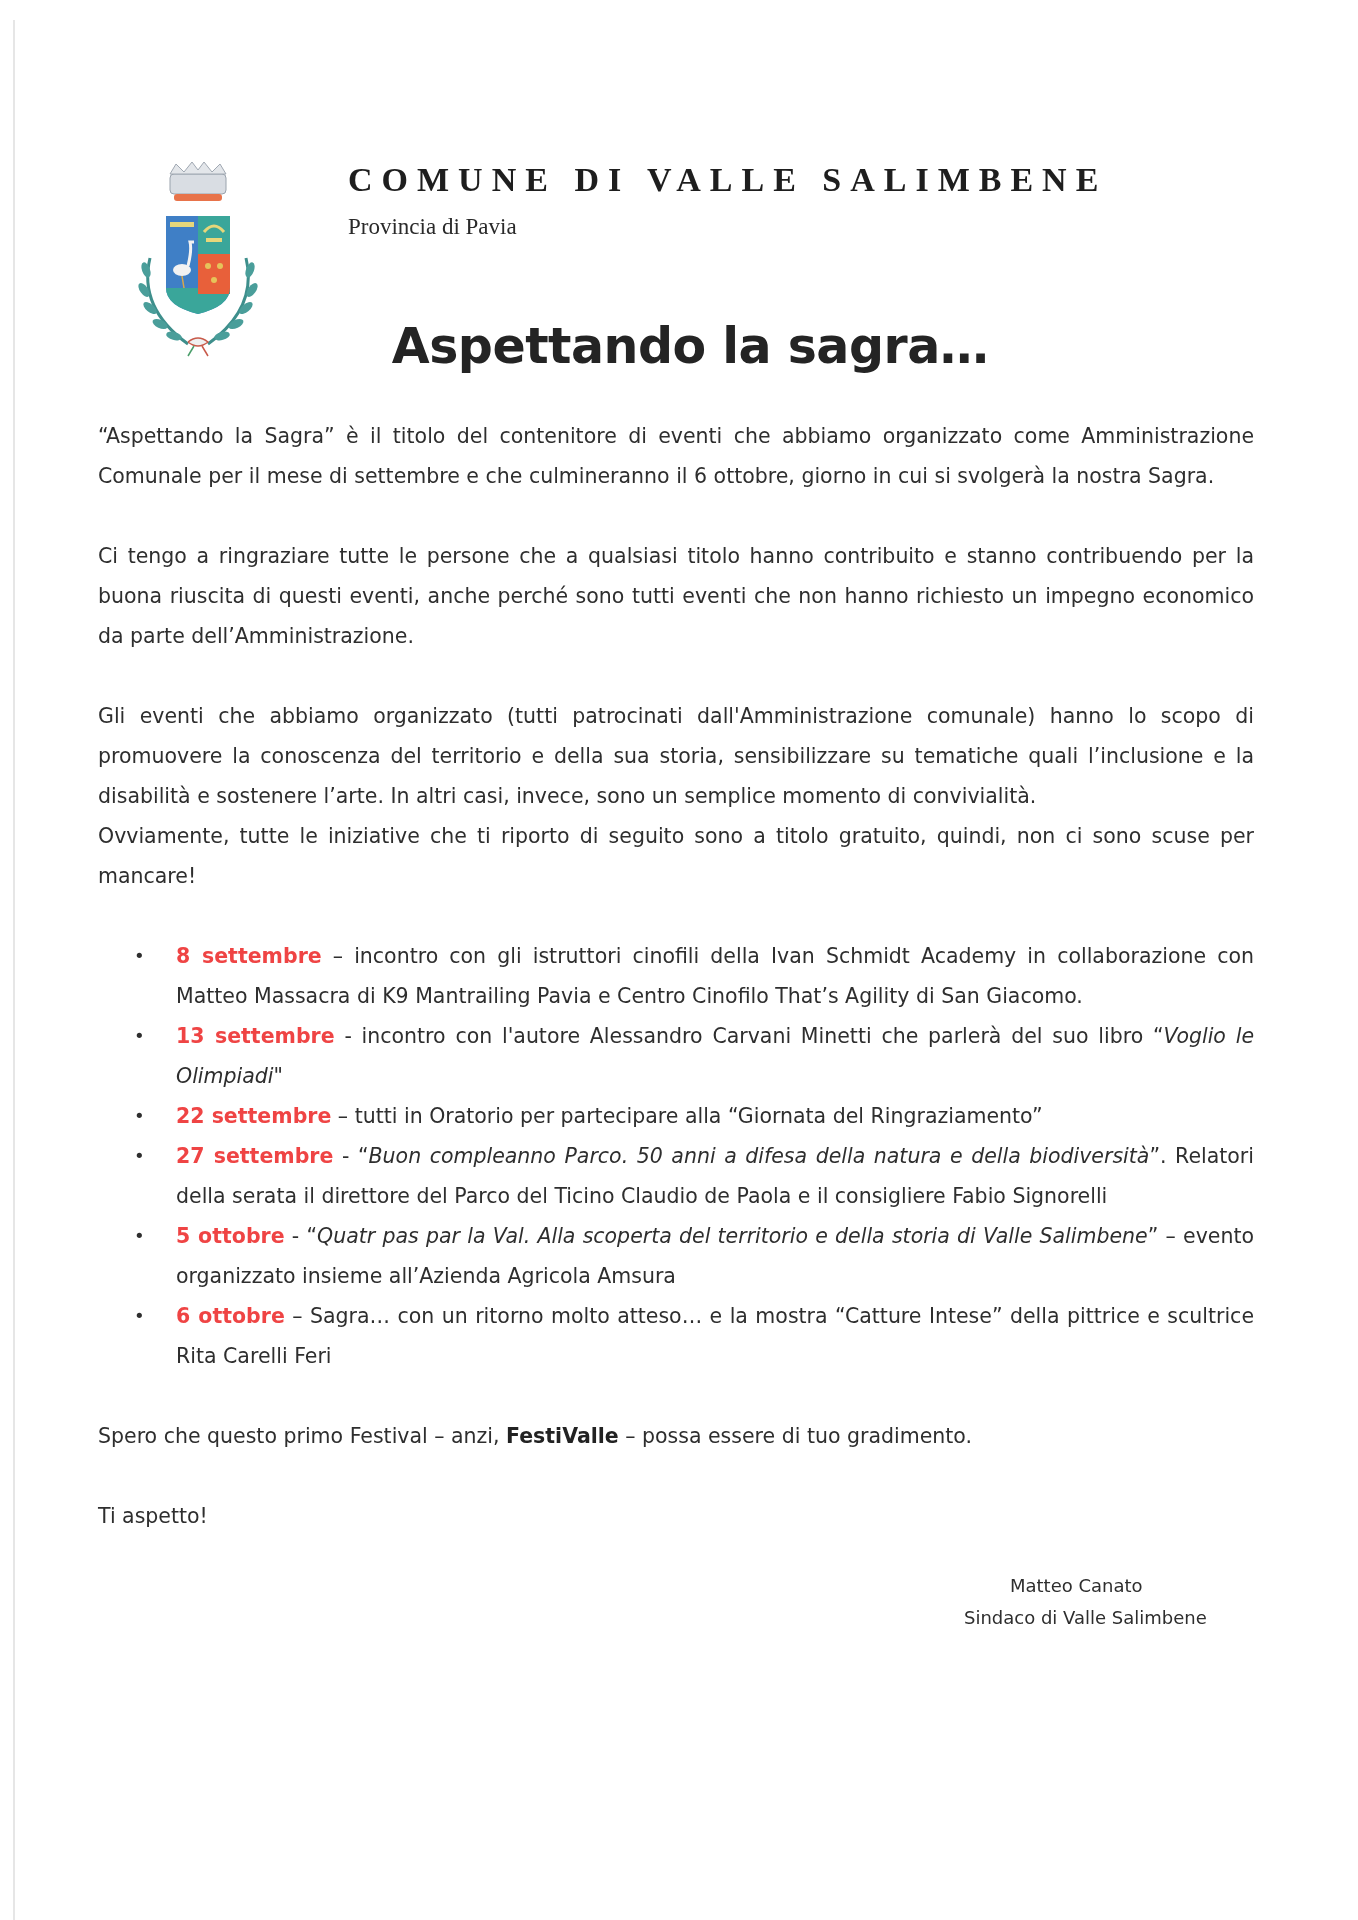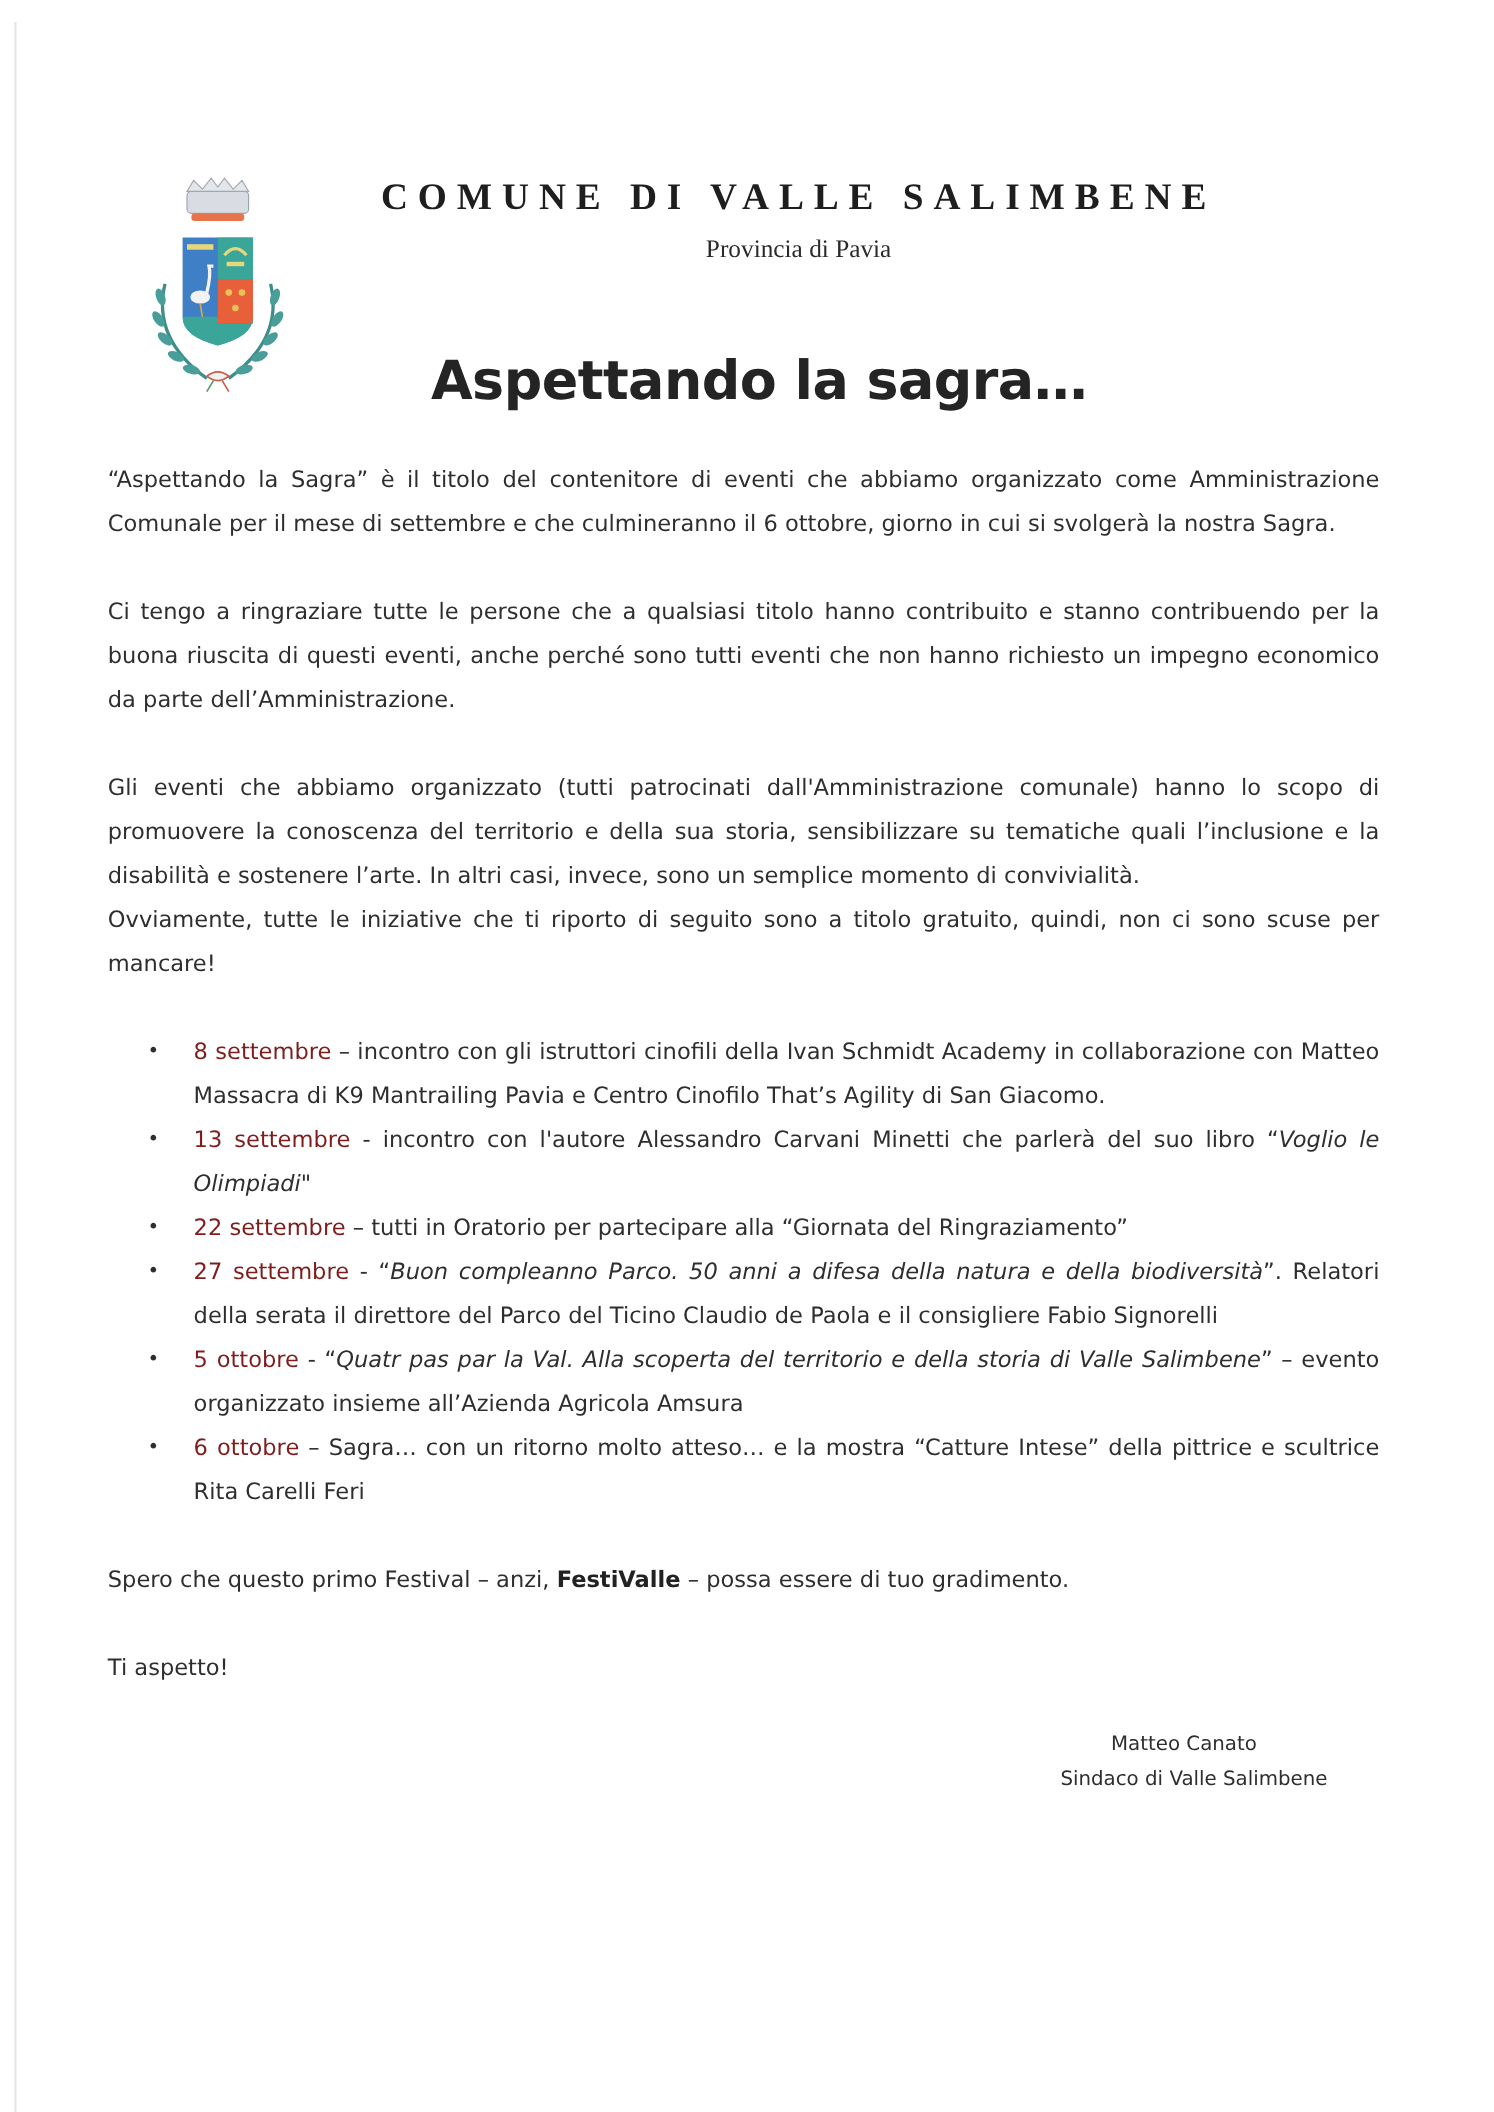--- a/index.html
+++ b/index.html
@@ -27,24 +27,23 @@
     .crest {
       position: absolute;
       left: 128px;
       top: 158px;
       width: 140px;
       height: 200px;
     }
     
     .header {
       position: absolute;
-      left: 336px;
+      left: 348px;
       top: 160px;
       width: 780px;
-      text-align: center;
     }
     .header .comune {
       font-family: "Liberation Serif", "DejaVu Serif", serif;
       font-weight: bold;
       font-size: 34px;
       letter-spacing: 9px;
       color: #1e1e1e;
       line-height: 40px;
     }
     .header .provincia {
@@ -93,21 +92,21 @@
       text-align-last: left;
     }
     ul.events li .bullet {
       position: absolute;
       left: -42px;
       top: 0;
       width: 20px;
       text-align: center;
       font-size: 18px;
     }
-    .date { font-weight: normal; color: #7f1d1d; }
+    .date { font-weight: bold; color: #ef4444; }
     .it { font-style: italic; }
     .b { font-weight: bold; color: #222; }
     .closing { margin-top: 40px !important; }
     .greeting { margin-top: 40px !important; }
     .signature {
       position: absolute;
       left: 940px;
       top: 1570px;
       width: 340px;
       font-family: "DejaVu Sans", sans-serif;

